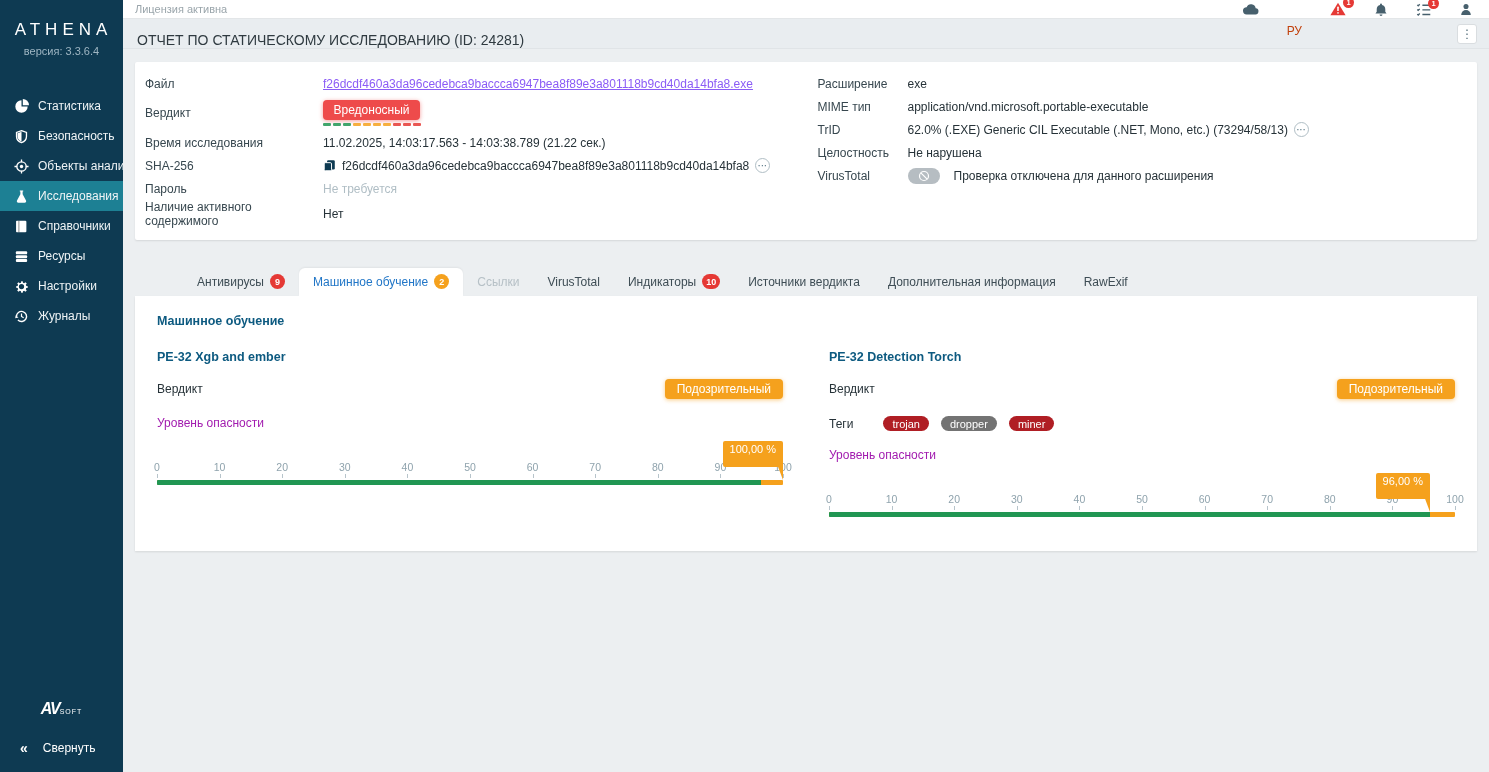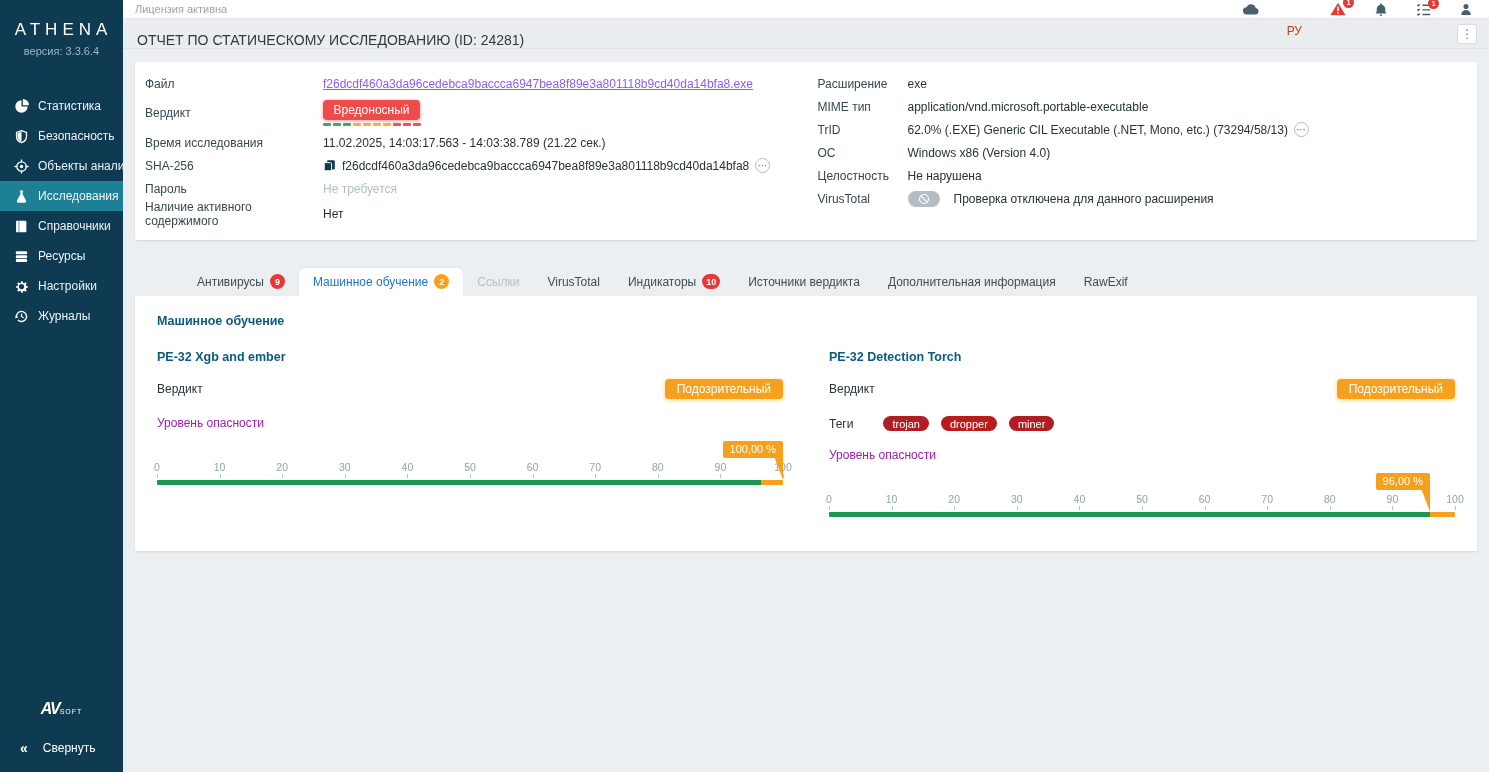--- a/index.html
+++ b/index.html
@@ -73,21 +73,21 @@
   .pill-warn { color:#fff; border-radius:4px; padding:3px 12px; font-size:12px; box-shadow:0 1px 4px rgba(245,161,29,.55); }
   .tags-row { display:flex; align-items:center; margin-top:17px; }
   .tags-list { display:flex; gap:12px; margin-left:30px; }
   .tag { color:#fff; border-radius:9px; padding:1.5px 9px; font-size:11px; }
   .level-label { margin-top:17px; color:#a21caf; }
   .gauge { position:relative; height:48px; margin-top:11px; }
   .g-lab { position:absolute; top:20px; font-size:10.5px; color:#8fa3ad; transform:translateX(-50%); }
   .g-mark { position:absolute; top:33px; width:1px; height:4px; background:#b7c4cb; }
   .g-bar { position:absolute; top:39px; left:0; right:0; height:5px; border-radius:1px; }
   .g-bar-green { height:100%; border-radius:1px 0 0 1px; }
-  .g-box { position:absolute; top:0; height:17px; line-height:17px; padding:0 7px; color:#fff; font-size:11px; border-radius:2px; z-index:2; }
+  .g-box { position:absolute; top:0; height:26px; line-height:17px; padding:0 7px; color:#fff; font-size:11px; border-radius:2px; z-index:2; }
   .g-arrow { position:absolute; top:15px; width:0; height:0; border-top:24px solid transparent; border-left:9px solid transparent; z-index:1; }
 </style>
 </head>
 <body>
 
 <div class="app">
 
   <aside class="sidebar">
     <div class="logo-block">
       <div class="logo-text">ATHENA</div>
@@ -304,26 +304,20 @@
               <span class="info-label">MIME тип</span>
               <span class="info-value">
                 <span>application/vnd.microsoft.portable-executable</span>
               </span>
             </div>
             <div class="info-row">
               <span class="info-label">TrID</span>
               <span class="info-value">
                 <span>62.0% (.EXE) Generic CIL Executable (.NET, Mono, etc.) (73294/58/13)</span>
                 <button class="more-btn">···</button>
-              </span>
-            </div>
-            <div class="info-row">
-              <span class="info-label">ОС</span>
-              <span class="info-value">
-                <span>Windows x86 (Version 4.0)</span>
               </span>
             </div>
             <div class="info-row">
               <span class="info-label">Целостность</span>
               <span class="info-value">
                 <span>Не нарушена</span>
               </span>
             </div>
             <div class="info-row">
               <span class="info-label">VirusTotal</span>
@@ -415,21 +409,21 @@
               <div class="ml-panel">
                 <div class="panel-title">PE-32 Detection Torch</div>
                 <div class="verdict-row">
                   <span>Вердикт</span>
                   <span class="pill-warn" style="background: rgb(245, 161, 29);">Подозрительный</span>
                 </div>
                 <div class="tags-row">
                   <span>Теги</span>
                   <span class="tags-list">
                     <span class="tag" style="background: rgb(176, 30, 36);">trojan</span>
-                    <span class="tag" style="background: #b91c1c;">dropper</span>
+                    <span class="tag" style="background: #737373;">dropper</span>
                     <span class="tag" style="background: rgb(176, 30, 36);">miner</span>
                   </span>
                 </div>
                 <div class="level-label">Уровень опасности</div>
                 <div class="gauge">
                   <span class="g-lab" style="left: 0%;">0</span>
                   <span class="g-mark" style="left: 0%;"></span>
                   <span class="g-lab" style="left: 10%;">10</span>
                   <span class="g-mark" style="left: 10%;"></span>
                   <span class="g-lab" style="left: 20%;">20</span>

